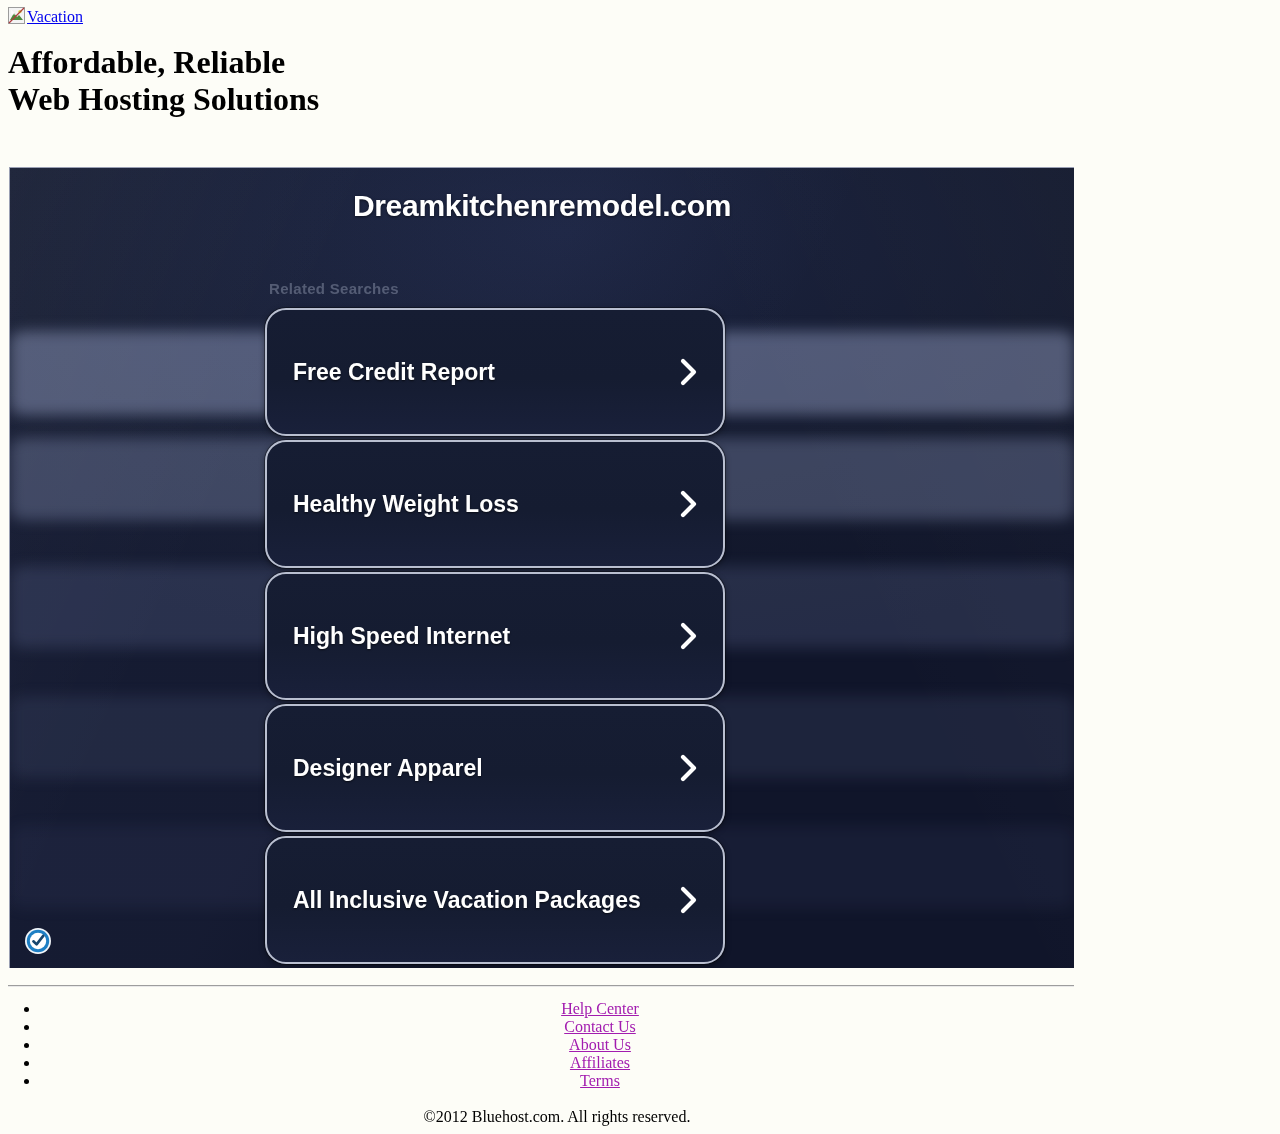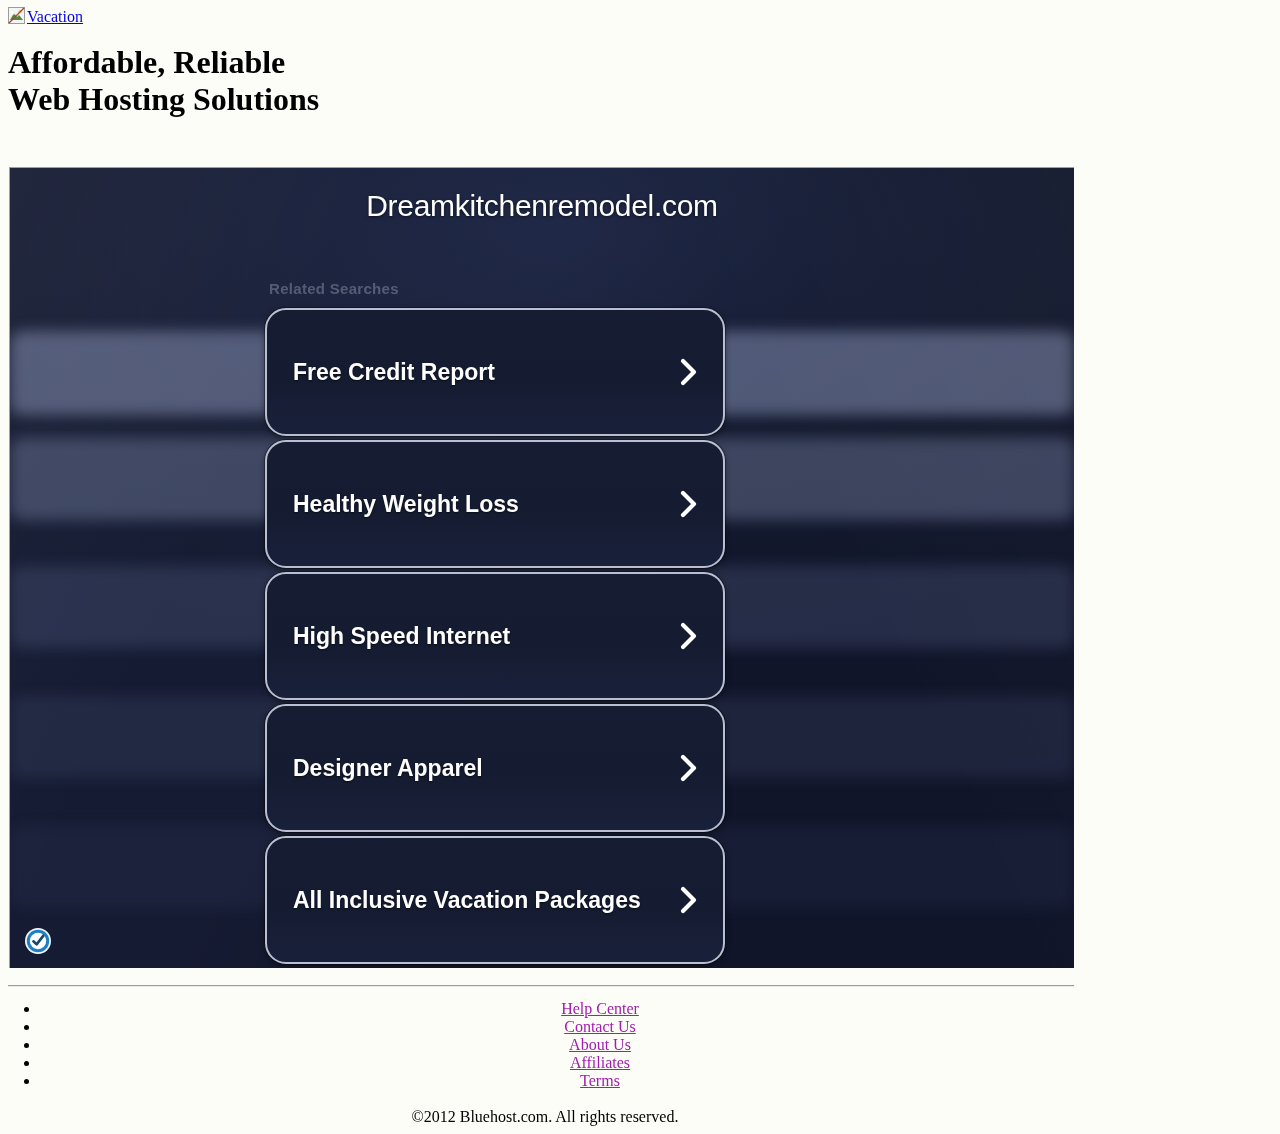--- a/index.html
+++ b/index.html
@@ -100,21 +100,21 @@
     border-radius: 12px;
   }
 
   .panel-title {
     position: absolute;
     left: 0;
     right: 0;
     top: 20px;
     text-align: center;
     font-family: "Liberation Sans", "DejaVu Sans", sans-serif;
-    font-weight: normal;
+    font-weight: bold;
     font-size: 30px;
     line-height: 36px;
     letter-spacing: -0.3px;
     color: #ffffff;
     text-shadow: 0 1px 3px rgba(0,0,0,0.55);
   }
 
   .related-label {
     position: absolute;
     left: 259px;
@@ -215,21 +215,21 @@
   }
   .footer-list li a {
     font-family: "Liberation Serif", "DejaVu Serif", serif;
     font-size: 16px;
     color: #a21caf;
     text-decoration: underline;
   }
 
   .copyright {
     position: absolute;
-    left: 4px;
+    left: 16px;
     top: 1107px;
     width: 1082px;
     text-align: center;
     font-family: "Liberation Serif", "DejaVu Serif", serif;
     font-size: 16px;
     line-height: 20px;
     color: #000000;
   }
 </style>
 </head>

